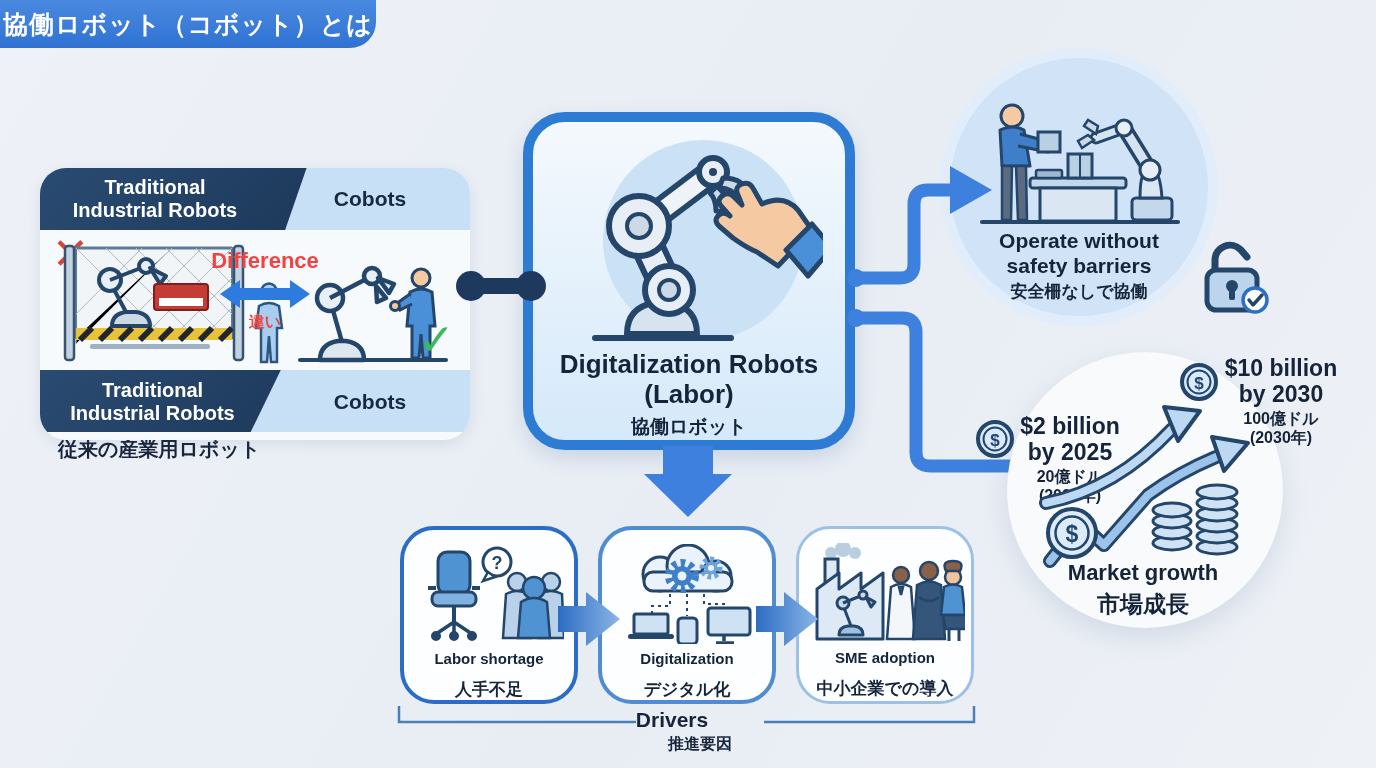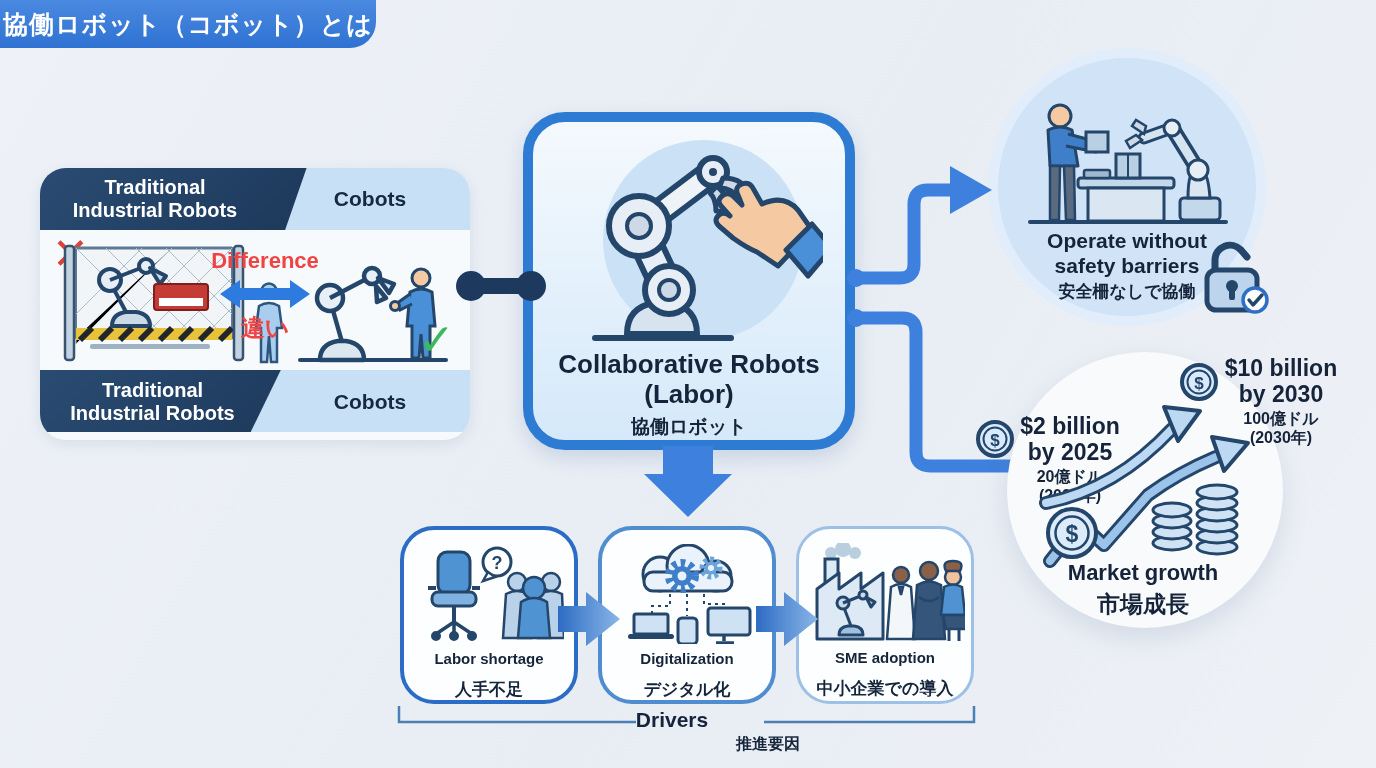--- a/index.html
+++ b/index.html
@@ -43,21 +43,21 @@
     border:10px solid #2e7bd4; border-radius:42px; z-index:2;
     background:linear-gradient(180deg,#f4f9fd 0%,#d5e9fa 100%);
     box-shadow:0 8px 20px rgba(40,80,140,.16);}
   .center-circle{position:absolute; left:70px; top:18px; width:200px; height:200px;
     border-radius:50%; background:#cbe1f6;}
   .center-title{position:absolute; left:0; top:228px; width:312px; text-align:center;
     font-size:26px; font-weight:bold; line-height:1.15; color:#15243a;}
   .center-ja{position:absolute; left:0; top:292px; width:312px; text-align:center;
     font-size:19px; font-weight:bold; color:#15243a;}
   
-  .safety-circle{left:988px; top:48px; width:278px; height:278px; box-sizing:border-box;
+  .safety-circle{left:940px; top:48px; width:278px; height:278px; box-sizing:border-box;
     border-radius:50%; background:#d0e3f7; border:10px solid #e1edfa; z-index:2;}
   .safety-txt{position:absolute; left:4px; top:170px; width:250px; text-align:center;
     font-size:21px; font-weight:bold; line-height:1.2; color:#15243a;}
   .safety-ja{position:absolute; left:4px; top:222px; width:250px; text-align:center;
     font-size:17px; font-weight:bold; color:#15243a;}
   .market-circle{left:1007px; top:352px; width:276px; height:276px; border-radius:50%;
     background:#f8fafc; box-shadow:0 10px 26px rgba(110,135,170,.20); z-index:4;}
   .m-milestone{z-index:5; text-align:center; line-height:1.12;}
   .m-big{font-size:23px; font-weight:bold;}
   .m-small{font-size:16px; font-weight:bold; margin-top:2px;}
@@ -67,21 +67,21 @@
   
   .drv{top:526px; width:178px; height:178px; box-sizing:border-box; border-radius:34px;
     background:#fcfeff; z-index:2;}
   .drv .icon{position:absolute; left:0; top:14px; width:100%; display:flex; justify-content:center;}
   .drv .en{position:absolute; left:0; top:120px; width:100%; text-align:center;
     font-size:15px; font-weight:bold; color:#15243a;}
   .drv .ja{position:absolute; left:0; top:148px; width:100%; text-align:center;
     font-size:17px; font-weight:bold; color:#15243a;}
   .drivers-en{left:572px; top:708px; width:200px; text-align:center; font-size:21px;
     font-weight:bold; color:#15243a; z-index:5;}
-  .drivers-ja{left:600px; top:734px; width:200px; text-align:right; font-size:16px;
+  .drivers-ja{left:600px; top:734px; width:200px; text-align:center; font-size:16px;
     font-weight:bold; color:#15243a; z-index:5;}
   .overlay{left:0; top:0; z-index:3; pointer-events:none;}
   .z5{z-index:5;} .z3{z-index:3;}
 </style>
 </head>
 <body>
 
 <div class="stage">
 
   <div class="abs banner">
@@ -139,21 +139,21 @@
         <g stroke="#2c557f" stroke-width="2.5" fill="#a9cdee">
           <circle cx="17" cy="9" r="7.5"></circle>
           <path d="M7 24 q10 -6 20 0 l3 22 h-5 l0 34 h-6 l-2 -26 -2 26 h-6 l0 -34 h-5 z"></path>
         </g>
       </svg>
 
       <div class="abs diffTxt ctr" style="left:160px;top:18px;width:130px;font-size:22px;">Difference</div>
       <svg class="abs" style="left:178px;top:48px;" width="94" height="32" viewBox="0 0 94 32">
         <polygon points="2,16 22,2 22,10 72,10 72,2 92,16 72,30 72,22 22,22 22,30" fill="#2e7be0"></polygon>
       </svg>
-      <div class="abs diffTxt ctr" style="left:160px;top:82px;width:130px;font-size:24px;">違い</div>
+      <div class="abs diffTxt ctr" style="left:160px;top:82px;width:130px;font-size:16px;">違い</div>
 
       <svg class="abs" style="left:258px;top:24px;" width="150" height="112" viewBox="0 0 150 112">
         <line x1="2" y1="106" x2="148" y2="106" stroke="#24466b" stroke-width="4" stroke-linecap="round"></line>
         <g stroke="#24466b" stroke-width="4.5" fill="#dde7f0" stroke-linejoin="round">
           <path d="M22 106 q0 -16 18 -19 h8 q18 3 18 19 z"></path>
           <line x1="44" y1="88" x2="32" y2="46"></line>
           <circle cx="32" cy="44" r="13" fill="#e9eff6"></circle>
           <line x1="32" y1="44" x2="74" y2="22"></line>
           <circle cx="74" cy="22" r="8" fill="#e9eff6"></circle>
           <path d="M80 24 l16 6 -5 9 z"></path>
@@ -172,20 +172,21 @@
 
     <div class="band bot">
       <div class="dark"></div>
       <div class="lbl trad ctr" style="left:10px;top:9px;width:205px;">
         <div>Traditional</div>
         <div>Industrial Robots</div>
       </div>
       <div class="lbl cob ctr" style="left:245px;top:20px;width:170px;">Cobots</div>
     </div>
   </div>
+  <div class="abs caption-ja" style="left:58px;top:436px;">従来の産業用ロボット</div>
 
   <div class="abs center-box">
     <div class="center-circle"></div>
     <svg class="abs" style="left:28px;top:10px;" width="262" height="216" viewBox="0 0 262 216">
       <line x1="34" y1="206" x2="170" y2="206" stroke="#24466b" stroke-width="6" stroke-linecap="round"></line>
 
       <g stroke-linecap="round">
         <line x1="78" y1="96" x2="108" y2="160" stroke="#24466b" stroke-width="34"></line>
         <line x1="78" y1="96" x2="108" y2="160" stroke="#e7eef6" stroke-width="22"></line>
         <line x1="78" y1="96" x2="152" y2="40" stroke="#24466b" stroke-width="28"></line>
@@ -205,21 +206,21 @@
         <path d="M162 46 q22 0 26 18 l-10 4 q-6 -12 -20 -12 z"></path>
         <path d="M156 54 q12 10 10 26 l-11 -1 q0 -12 -6 -18 z"></path>
       </g>
 
       <g stroke="#24466b" stroke-width="5" stroke-linejoin="round" stroke-linecap="round">
         <path d="M196 120 q-10 -4 -24 -14 l-14 -12 q-6 -6 0 -11 q5 -4 11 1 l-8 -9 q-6 -6 0 -11 q6 -5 12 1 l8 8 l-4 -10 q-4 -8 4 -11 q8 -3 12 6 l8 14 q22 -10 36 6 l14 20 l-34 36 z" fill="#f5c9a1"></path>
         <path d="M225 118 l26 -26 l20 24 l-24 28 z" fill="#4a90d9"></path>
       </g>
     </svg>
     <div class="center-title">
-      <div>Collaborative Robots</div>
+      <div>Digitalization Robots</div>
       <div>(Labor)</div>
     </div>
     <div class="center-ja">協働ロボット</div>
   </div>
 
   <div class="abs safety-circle">
     <svg class="abs" style="left:22px;top:32px;" width="216" height="138" viewBox="0 0 216 138">
       <line x1="10" y1="132" x2="206" y2="132" stroke="#24466b" stroke-width="4" stroke-linecap="round"></line>
 
       <rect x="58" y="88" width="96" height="10" rx="3" fill="#c4d8ec" stroke="#24466b" stroke-width="3"></rect>

